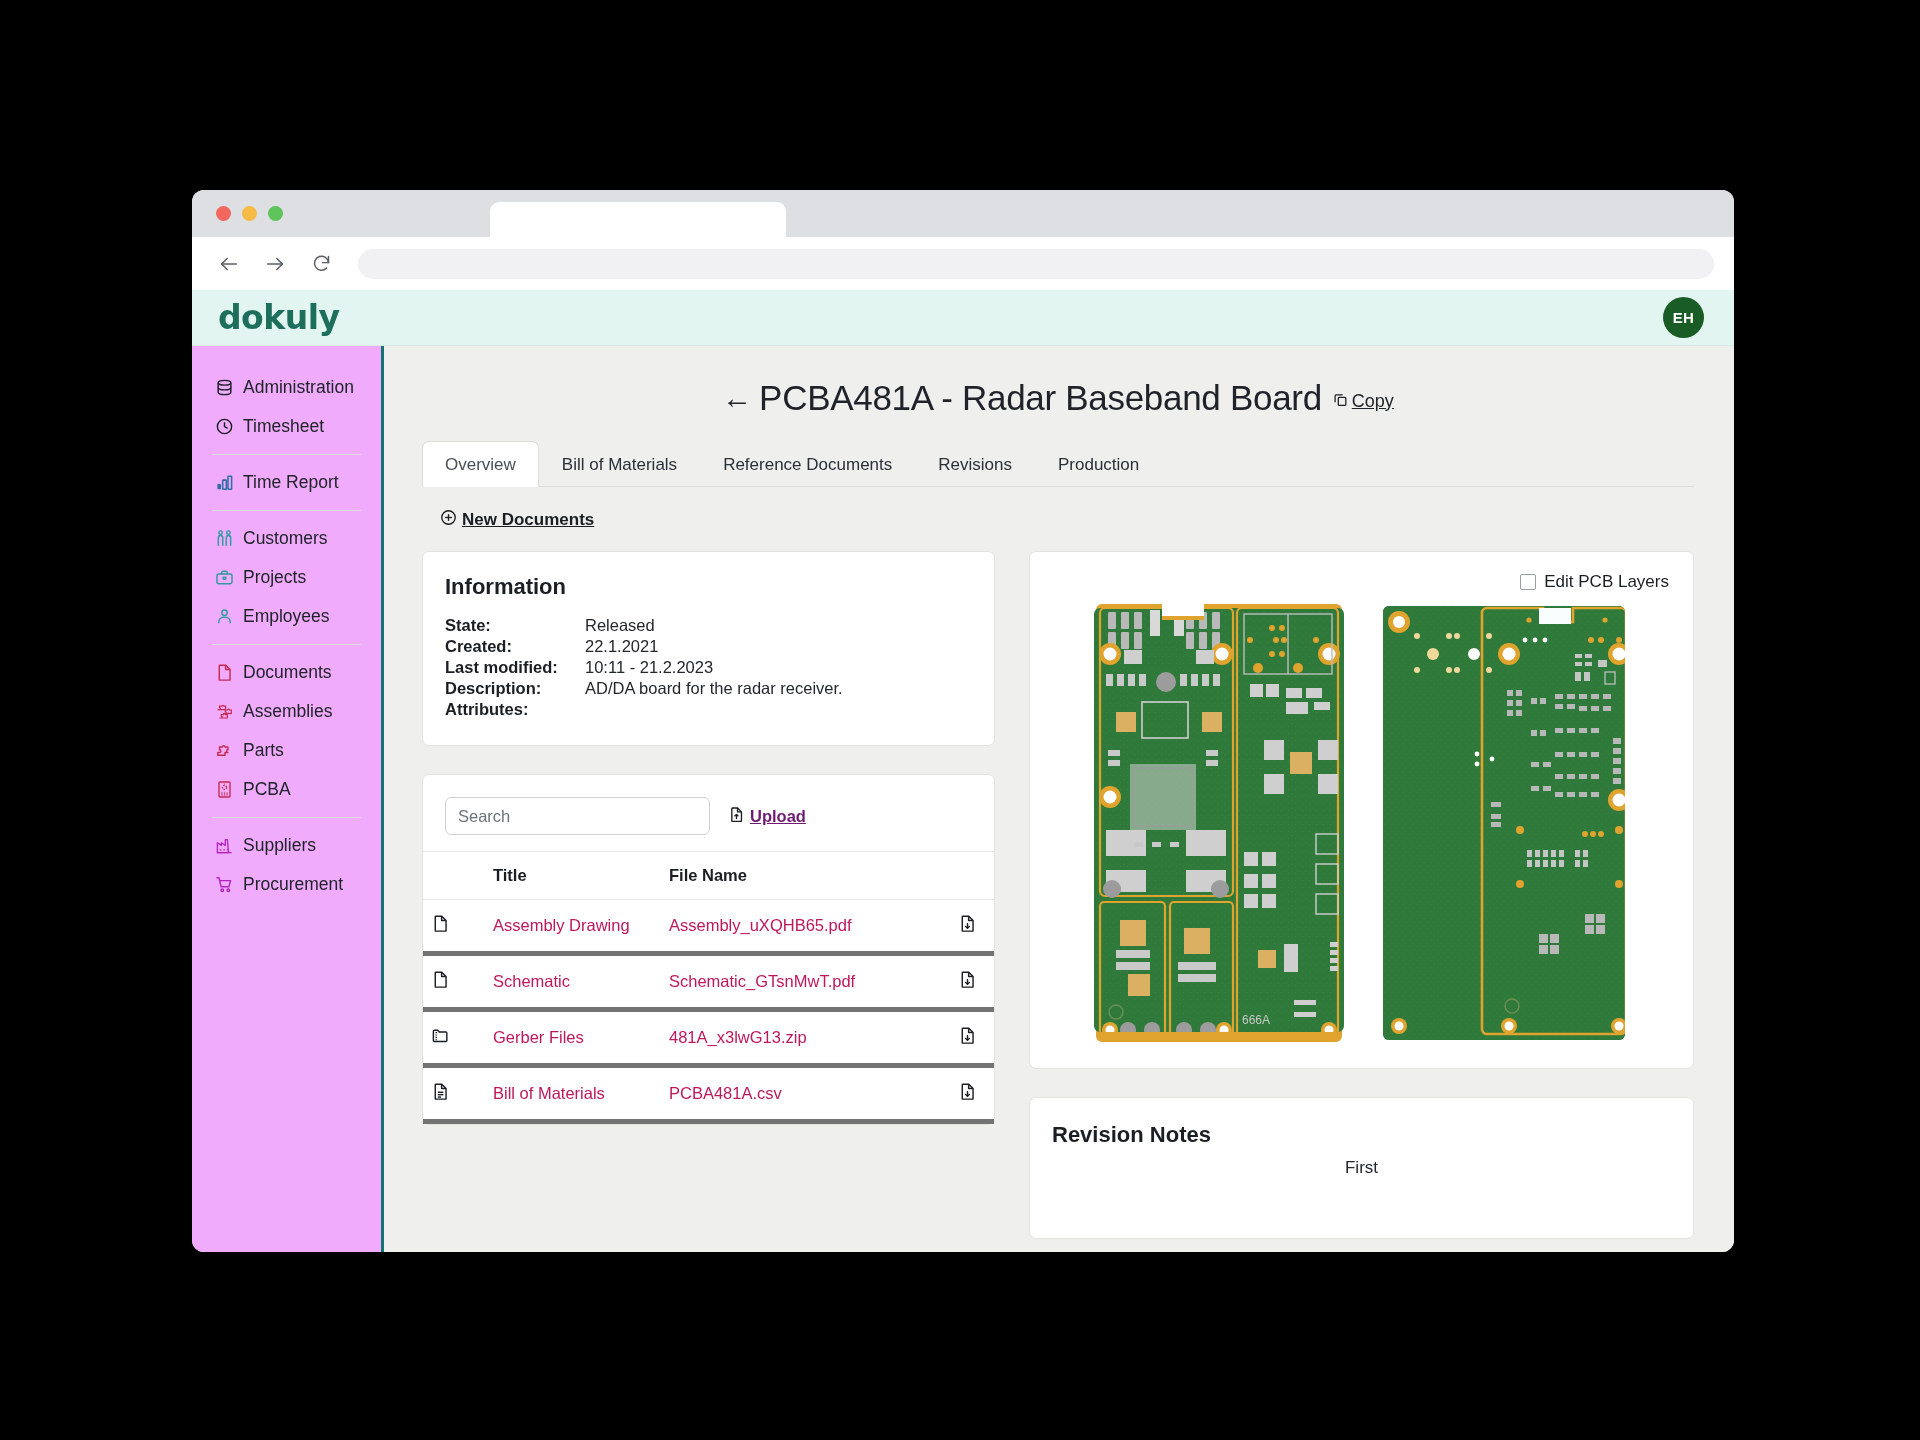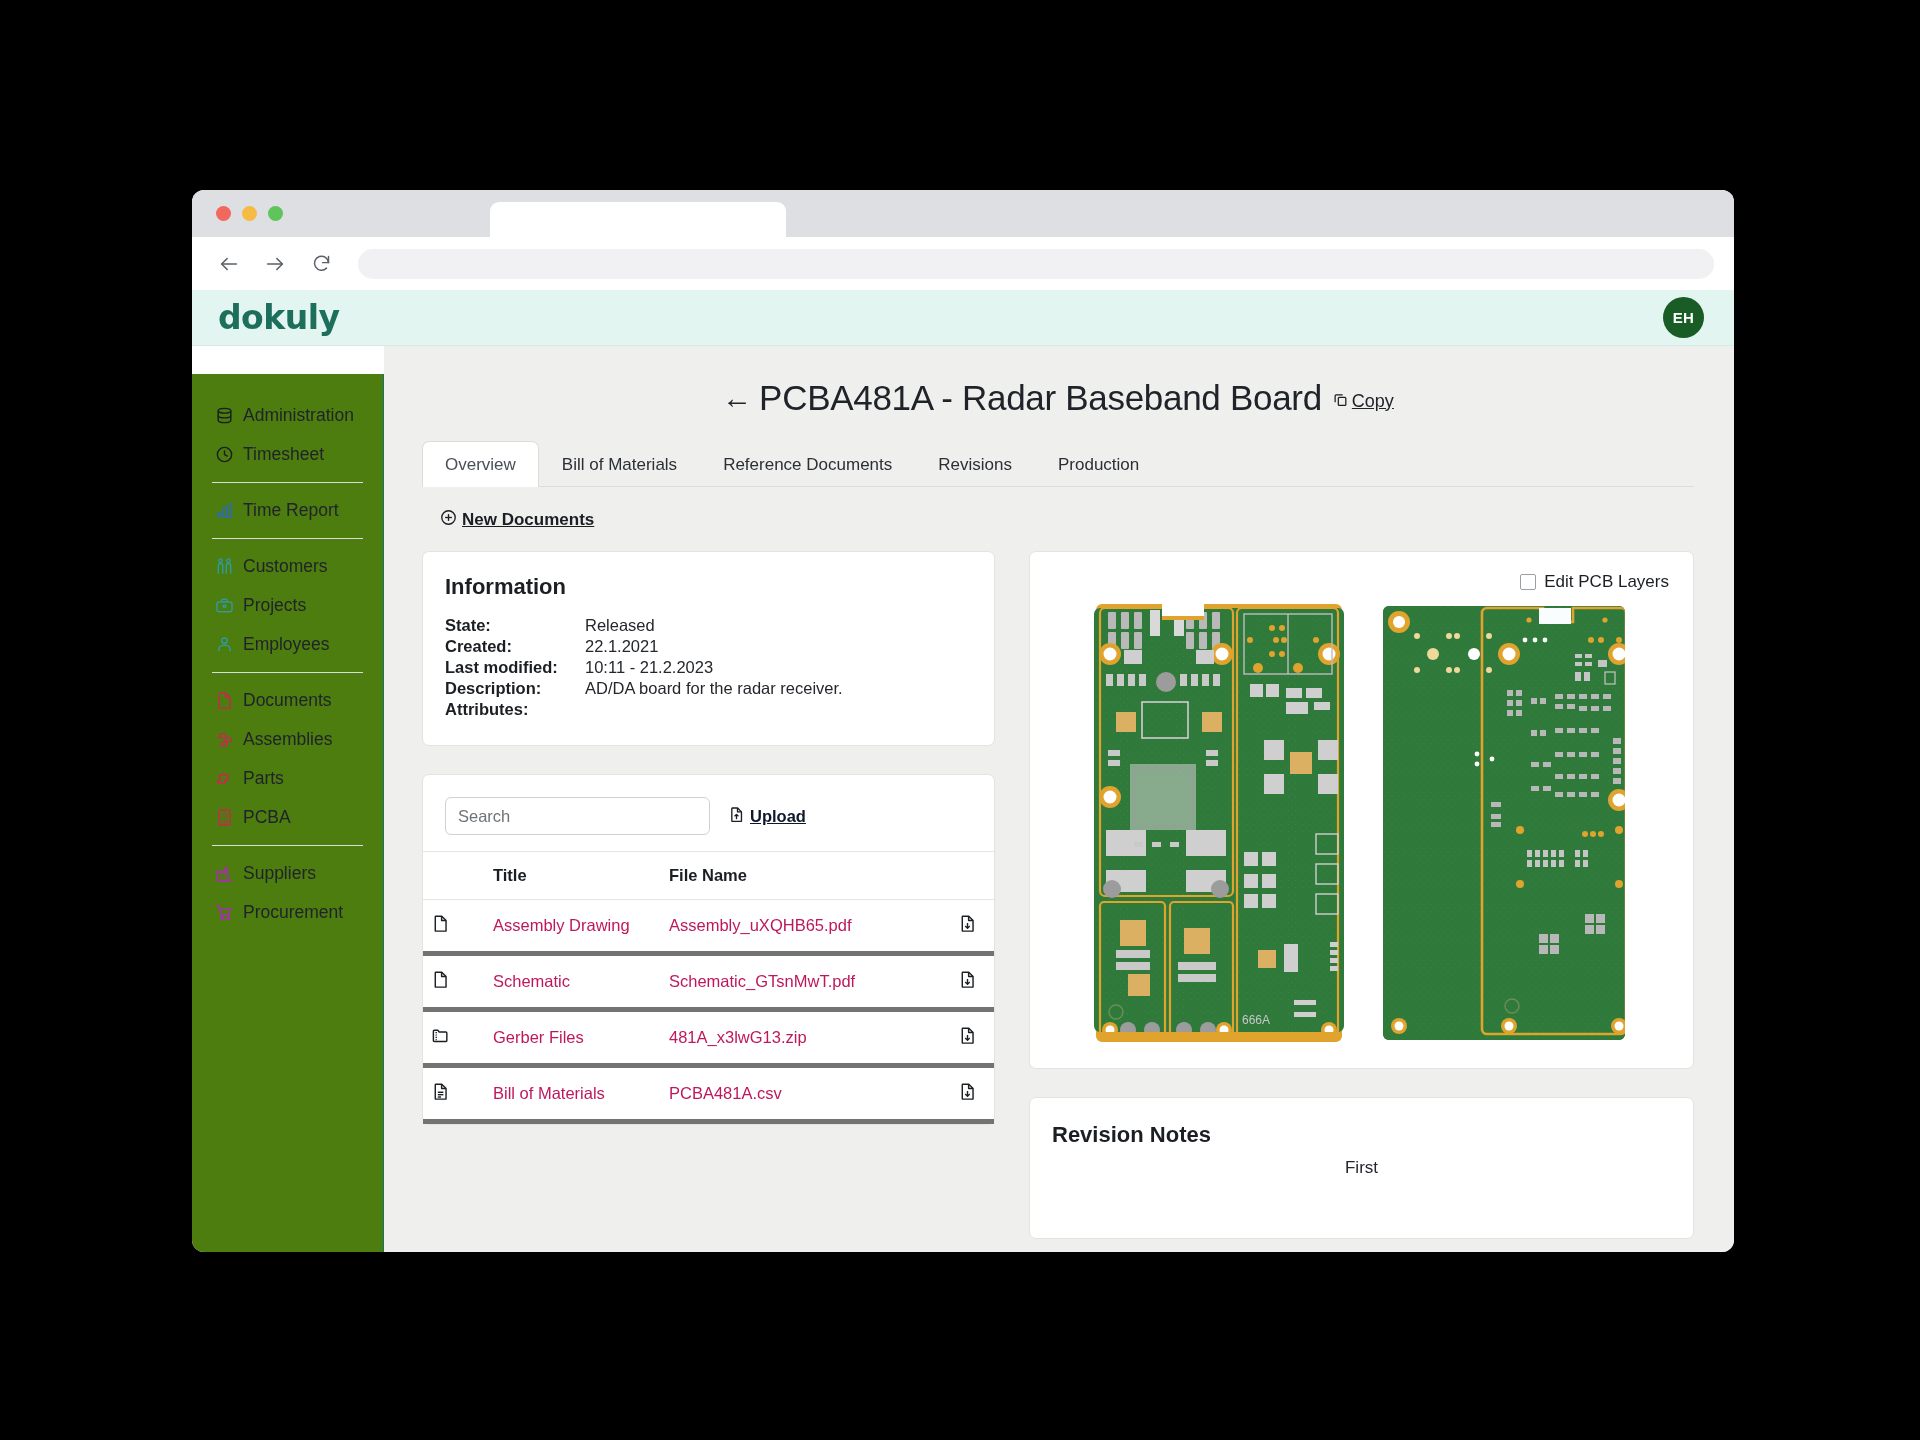--- a/index.html
+++ b/index.html
@@ -105,25 +105,24 @@
 
   .body-row {
     flex: 1;
     display: flex;
     min-height: 0;
   }
 
   
   .sidebar {
     width: 192px;
-    background: #4d7c0f;
-    border-right: 1px solid #0f766e;
+    background: #f0abfc;
+    border-right: 3px solid #0f766e;
     padding-top: 22px;
     flex: 0 0 auto;
-    margin-top: 28px;
   }
   .nav-group { padding: 0 0 0 0; }
   .nav-item {
     display: flex;
     align-items: center;
     gap: 8px;
     padding: 9px 10px 9px 22px;
     font-size: 17.5px;
     color: #20242a;
     cursor: pointer;
@@ -261,21 +260,21 @@
     font-size: 16.5px;
     color: #1b1e23;
     font-family: "Liberation Sans", sans-serif;
     background: #fff;
   }
   .search-input::placeholder { color: #6d7378; }
   .upload-link {
     display: flex; align-items: center; gap: 5px;
     font-size: 16.5px;
     font-weight: 700;
-    color: #0f172a;
+    color: #701a75;
     cursor: pointer;
   }
   .upload-link .txt { text-decoration: underline; }
 
   table.files {
     width: 100%;
     border-collapse: collapse;
     font-size: 16.5px;
   }
   table.files th {

